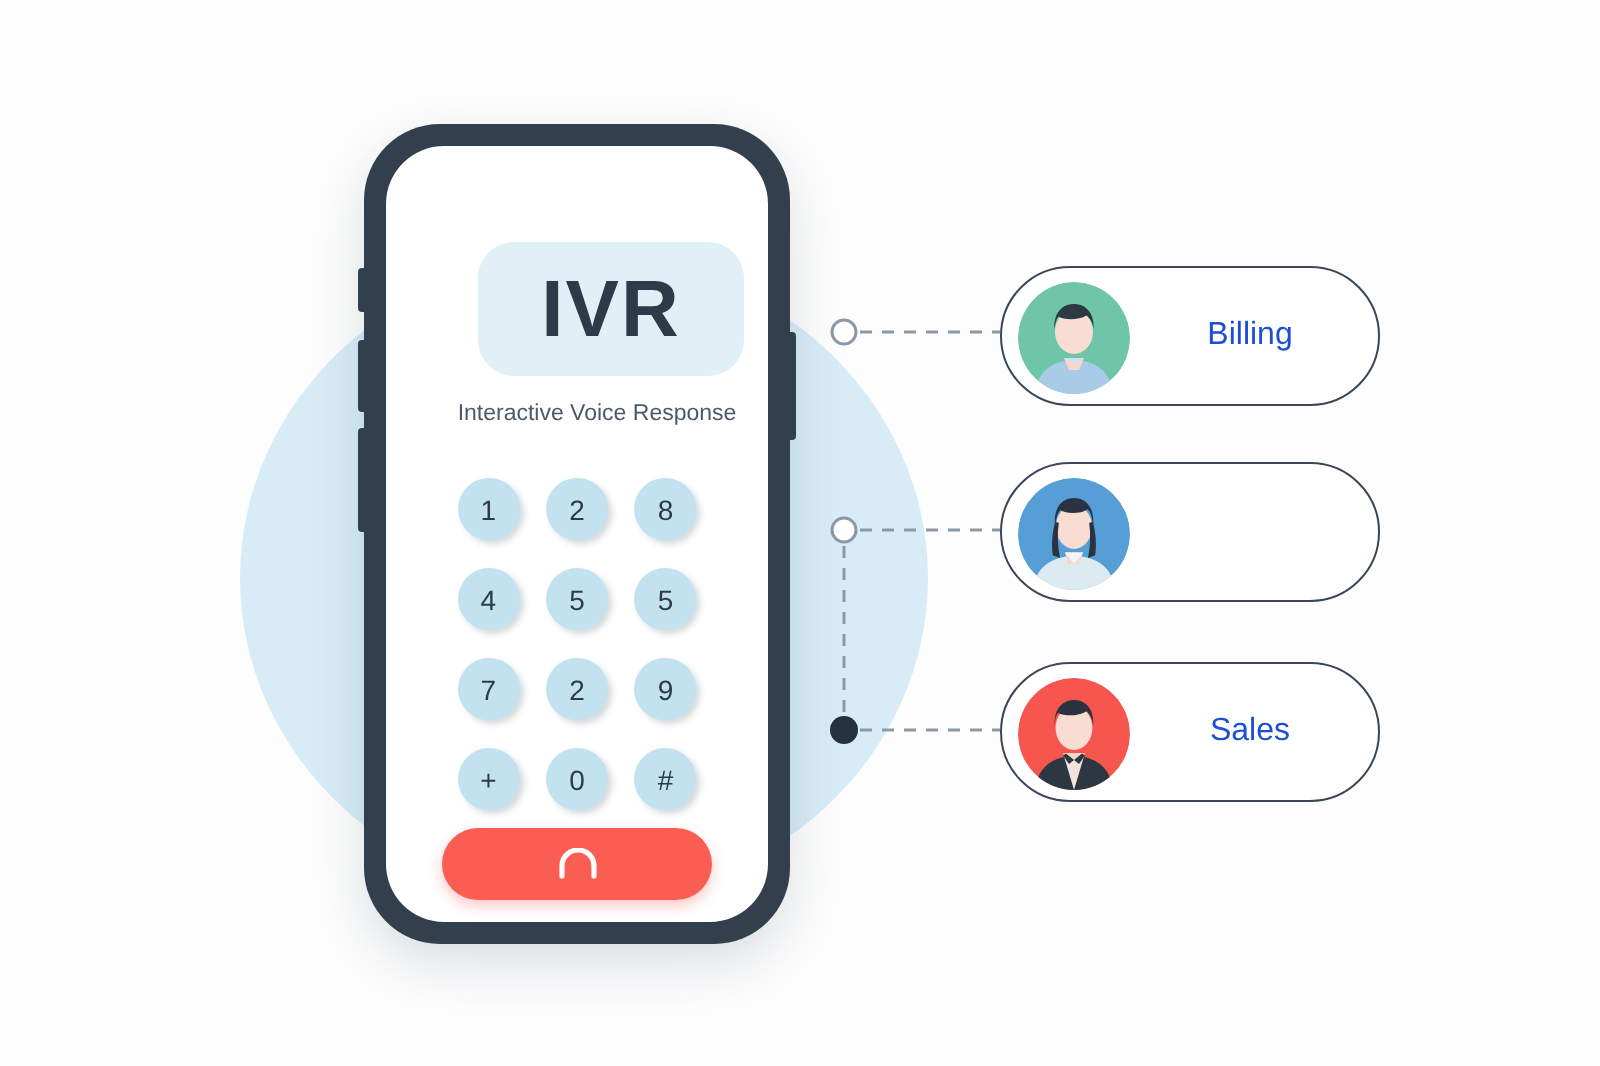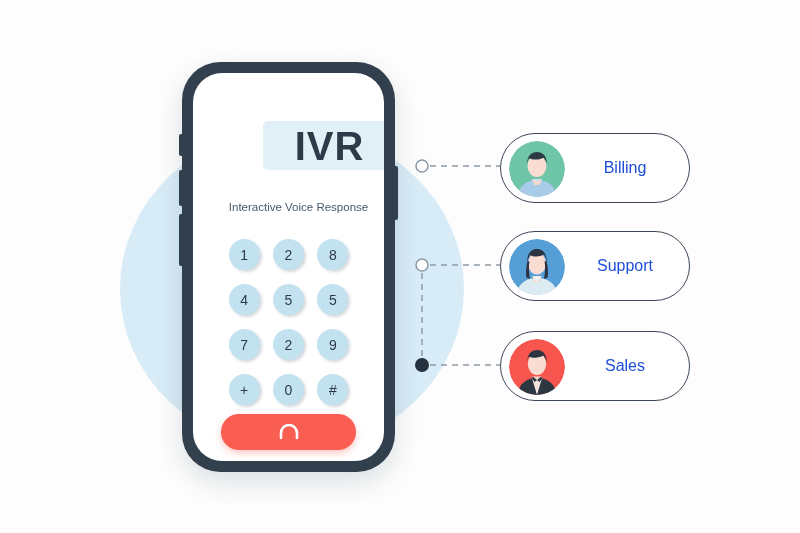--- a/index.html
+++ b/index.html
@@ -65,27 +65,26 @@
   .btn-vol-down { left: -3px; top: 152px; width: 4px; height: 52px; border-radius: 2px 0 0 2px; }
   .btn-silence  { left: -3px; top: 72px;  width: 4px; height: 22px; border-radius: 2px 0 0 2px; }
   .btn-power    { right: -3px; top: 104px; width: 4px; height: 54px; border-radius: 0 2px 2px 0; }
 
   
   .ivr-badge {
     position: absolute;
     left: 46px;
     top: 48px;
     width: 133px;
-    height: 49px;
-    border-radius: 5px;
+    height: 67px;
+    border-radius: 18px;
     background: #e1f0f6;
     display: flex;
     align-items: center;
     justify-content: center;
-    margin-left: 24px;
   }
   .ivr-badge-text {
     font-size: 40px;
     font-weight: bold;
     color: #2e3a48;
     letter-spacing: 1px;
     line-height: 1;
   }
   .ivr-subtitle {
     position: absolute;
@@ -262,21 +261,20 @@
         <circle cx="28" cy="28" r="28" fill="#569fd6"></circle>
         <path d="M8 56 c0-11 9-17 20-17 s20 6 20 17 z" fill="#dceaf2"></path>
         <path d="M23.5 37 h9 l-1.5 6 h-6 z" fill="#f7d6cc"></path>
         <ellipse cx="28" cy="24.5" rx="9" ry="11" fill="#f9ddd3"></ellipse>
         <path d="M18.5 24 c-1-9 3.5-14 9.5-14 s10.5 5 9.5 14 c-0.3-4.6-1.3-7-2.6-8.4 c-3.6 2.4-10.6 2.6-13.8 0.4 c-1.2 1.6-2.1 4.2-2.6 8 z" fill="#2b3240"></path>
         <path d="M18.6 22 c-1.6 5.6-1.9 11.6-1.2 16.6 l3.6 1.4 c-1.2-5.6-1.4-11.8-0.6-17.6 z" fill="#2b3240"></path>
         <path d="M37.4 22 c1.6 5.6 1.9 11.6 1.2 16.6 l-3.6 1.4 c1.2-5.6 1.4-11.8 0.6-17.6 z" fill="#2b3240"></path>
         <path d="M28 43 l-4.5 -5.5 h9 z" fill="#eef5f9"></path>
       </svg>
     </div>
-    <div class="card-label">Support</div>
   </div>
 
   <div class="card card-sales">
     <div class="avatar">
       <svg width="56" height="56" viewBox="0 0 56 56">
         <circle cx="28" cy="28" r="28" fill="#f7564f"></circle>
         <path d="M9 56 c0-11 8.5-17 19-17 s19 6 19 17 z" fill="#2c3742"></path>
         <path d="M23 37.5 h10 l-2.5 6 h-5 z" fill="#f7d6cc"></path>
         <path d="M28 56 l-5.5 -18.5 l5.5 3.5 l5.5 -3.5 z" fill="#f4e3dc"></path>
         <path d="M28 41 l-4 -3.2 l-1.5 1 l3 4.2 z" fill="#2c3742"></path>

